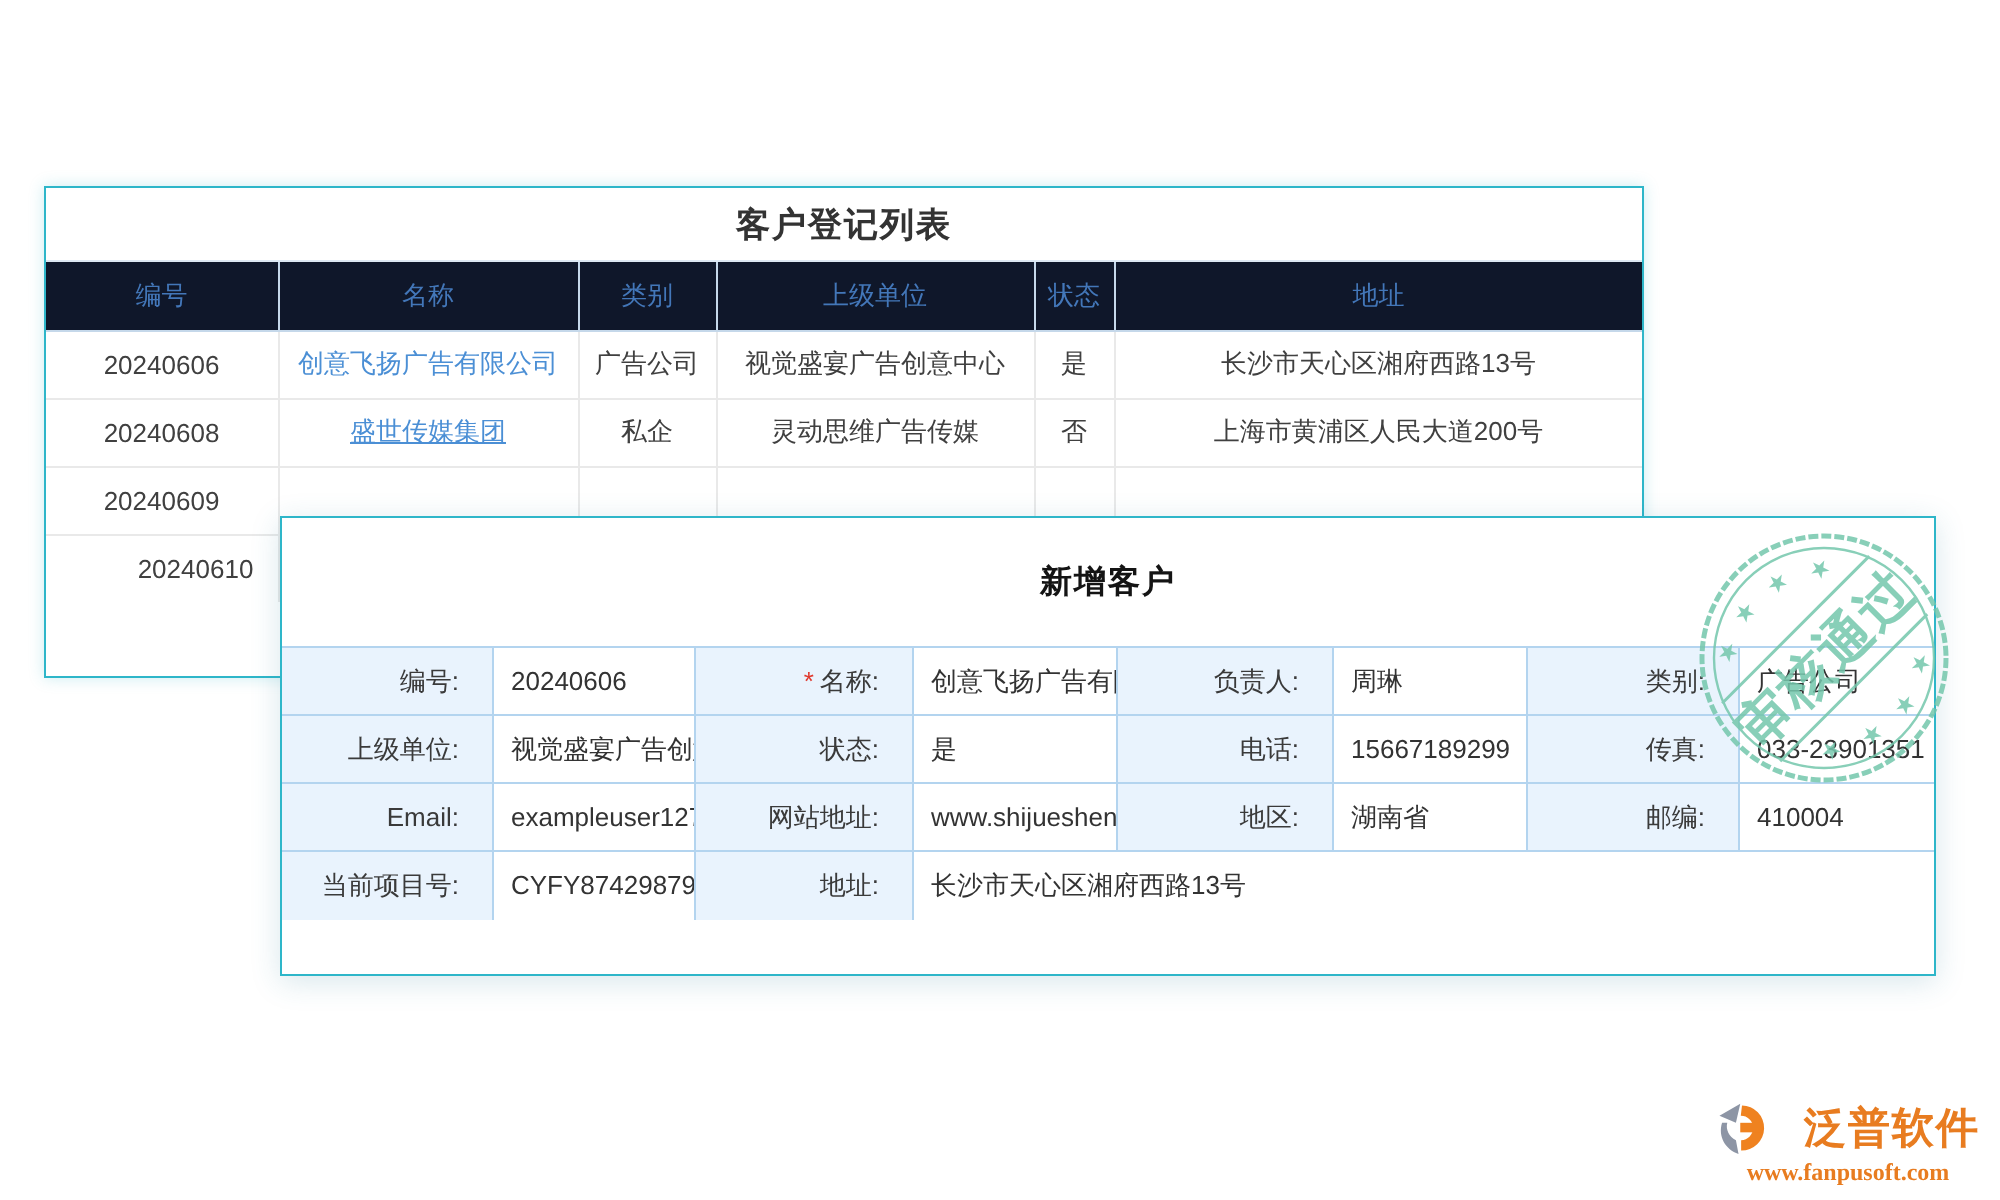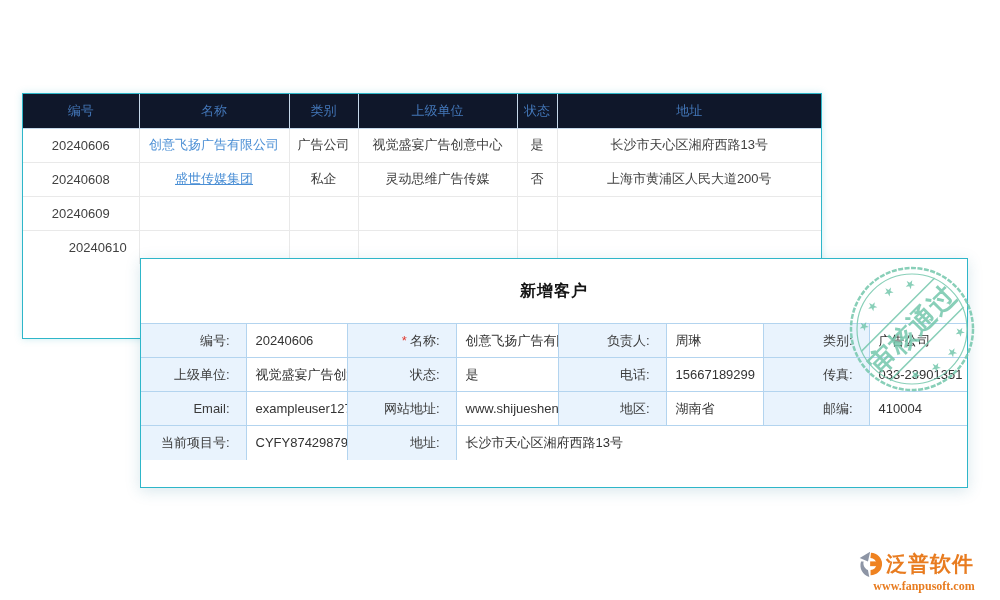--- a/index.html
+++ b/index.html
@@ -83,34 +83,35 @@
   .stamp {
     position:absolute; left:840px; top:258px; width:142px; height:142px;
     pointer-events:none; opacity:.85;
   }
 
   
   .brand {
     position:absolute; right:10px; bottom:8px; width:132px;
     text-align:center; line-height:1;
   }
-  .brand-top { display:flex; align-items:center; justify-content:flex-start; gap:2px; }
+  .brand-top { display:flex; align-items:center; justify-content:flex-start; gap:18px; }
   .brand-name {
     font-size:21px; font-weight:bold; color:#e87c20; letter-spacing:1px;
     font-family:"Liberation Serif","DejaVu Serif",serif;
   }
   .brand-url {
     margin-top:2px; font-size:12px; font-weight:bold; color:#e87c20;
     font-family:"Liberation Serif","DejaVu Serif",serif;
   }
 </style>
 </head>
 <body>
 
 <div class="list-panel">
+  <div class="list-title">客户登记列表</div>
   <table class="list-table">
     <colgroup>
       <col style="width:116px">
         <col style="width:150px">
         <col style="width:69px">
       <col style="width:159px">
         <col style="width:40px">
         <col>
     </colgroup>
     <thead>

